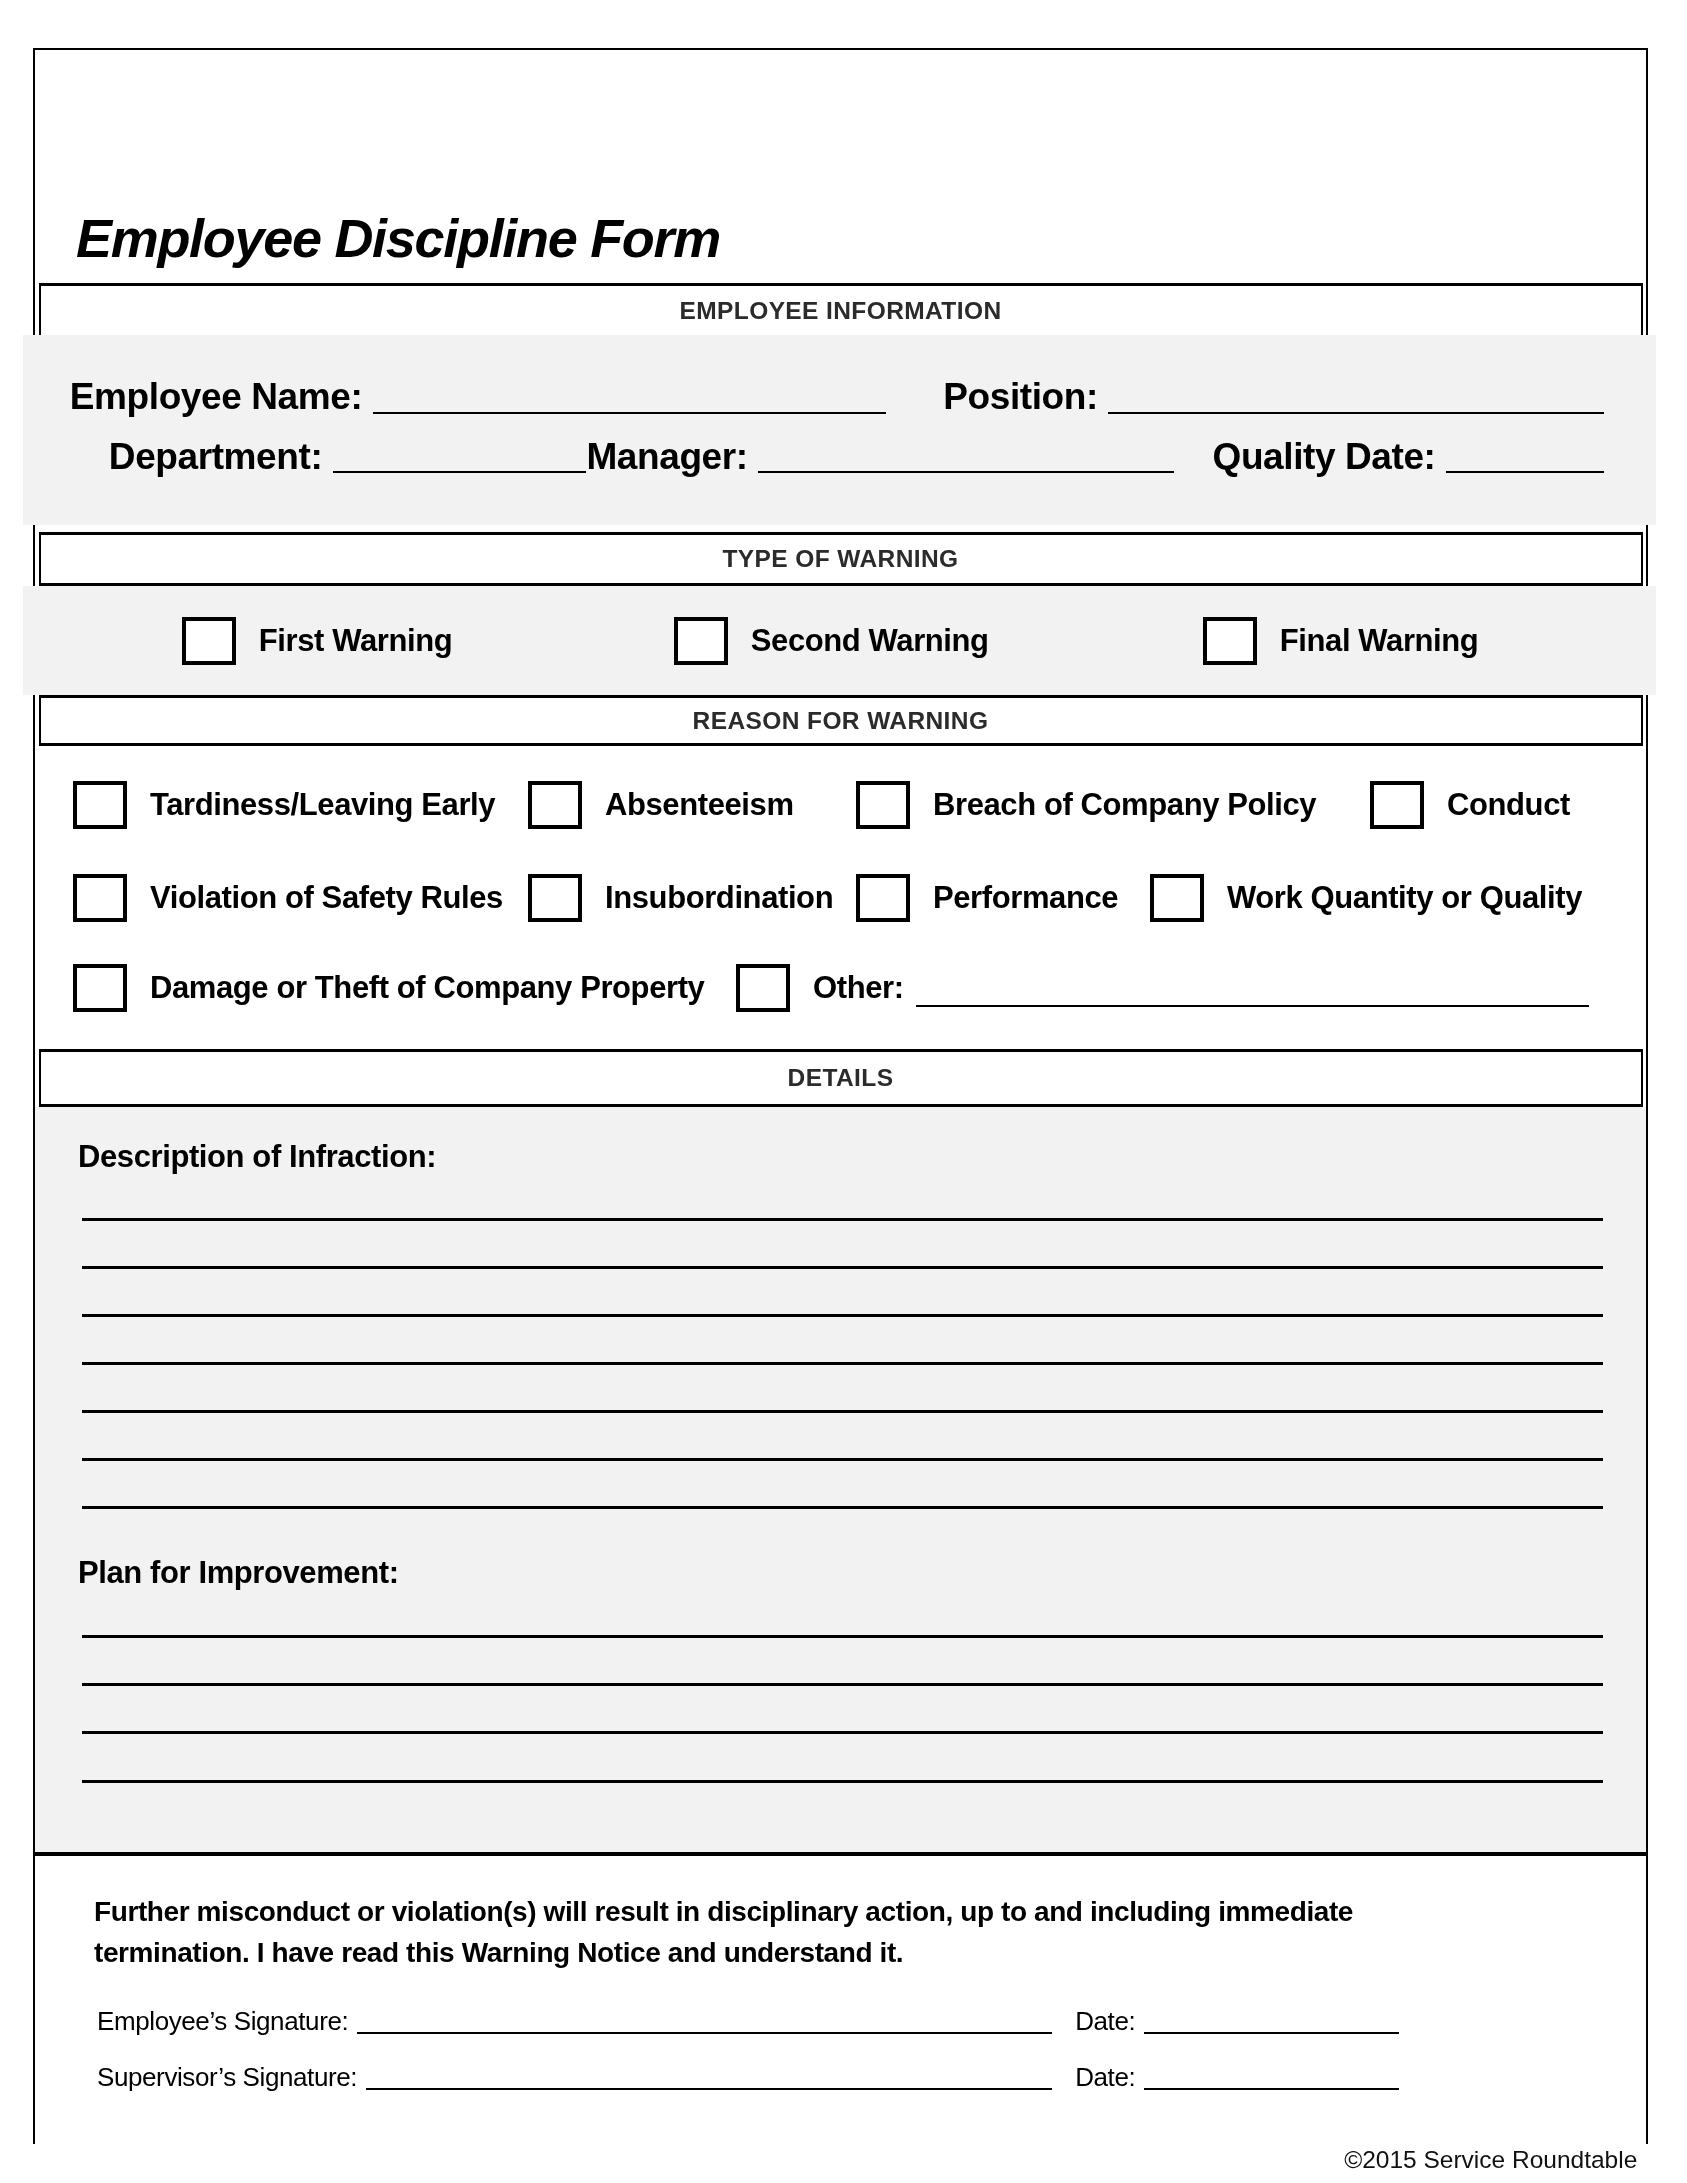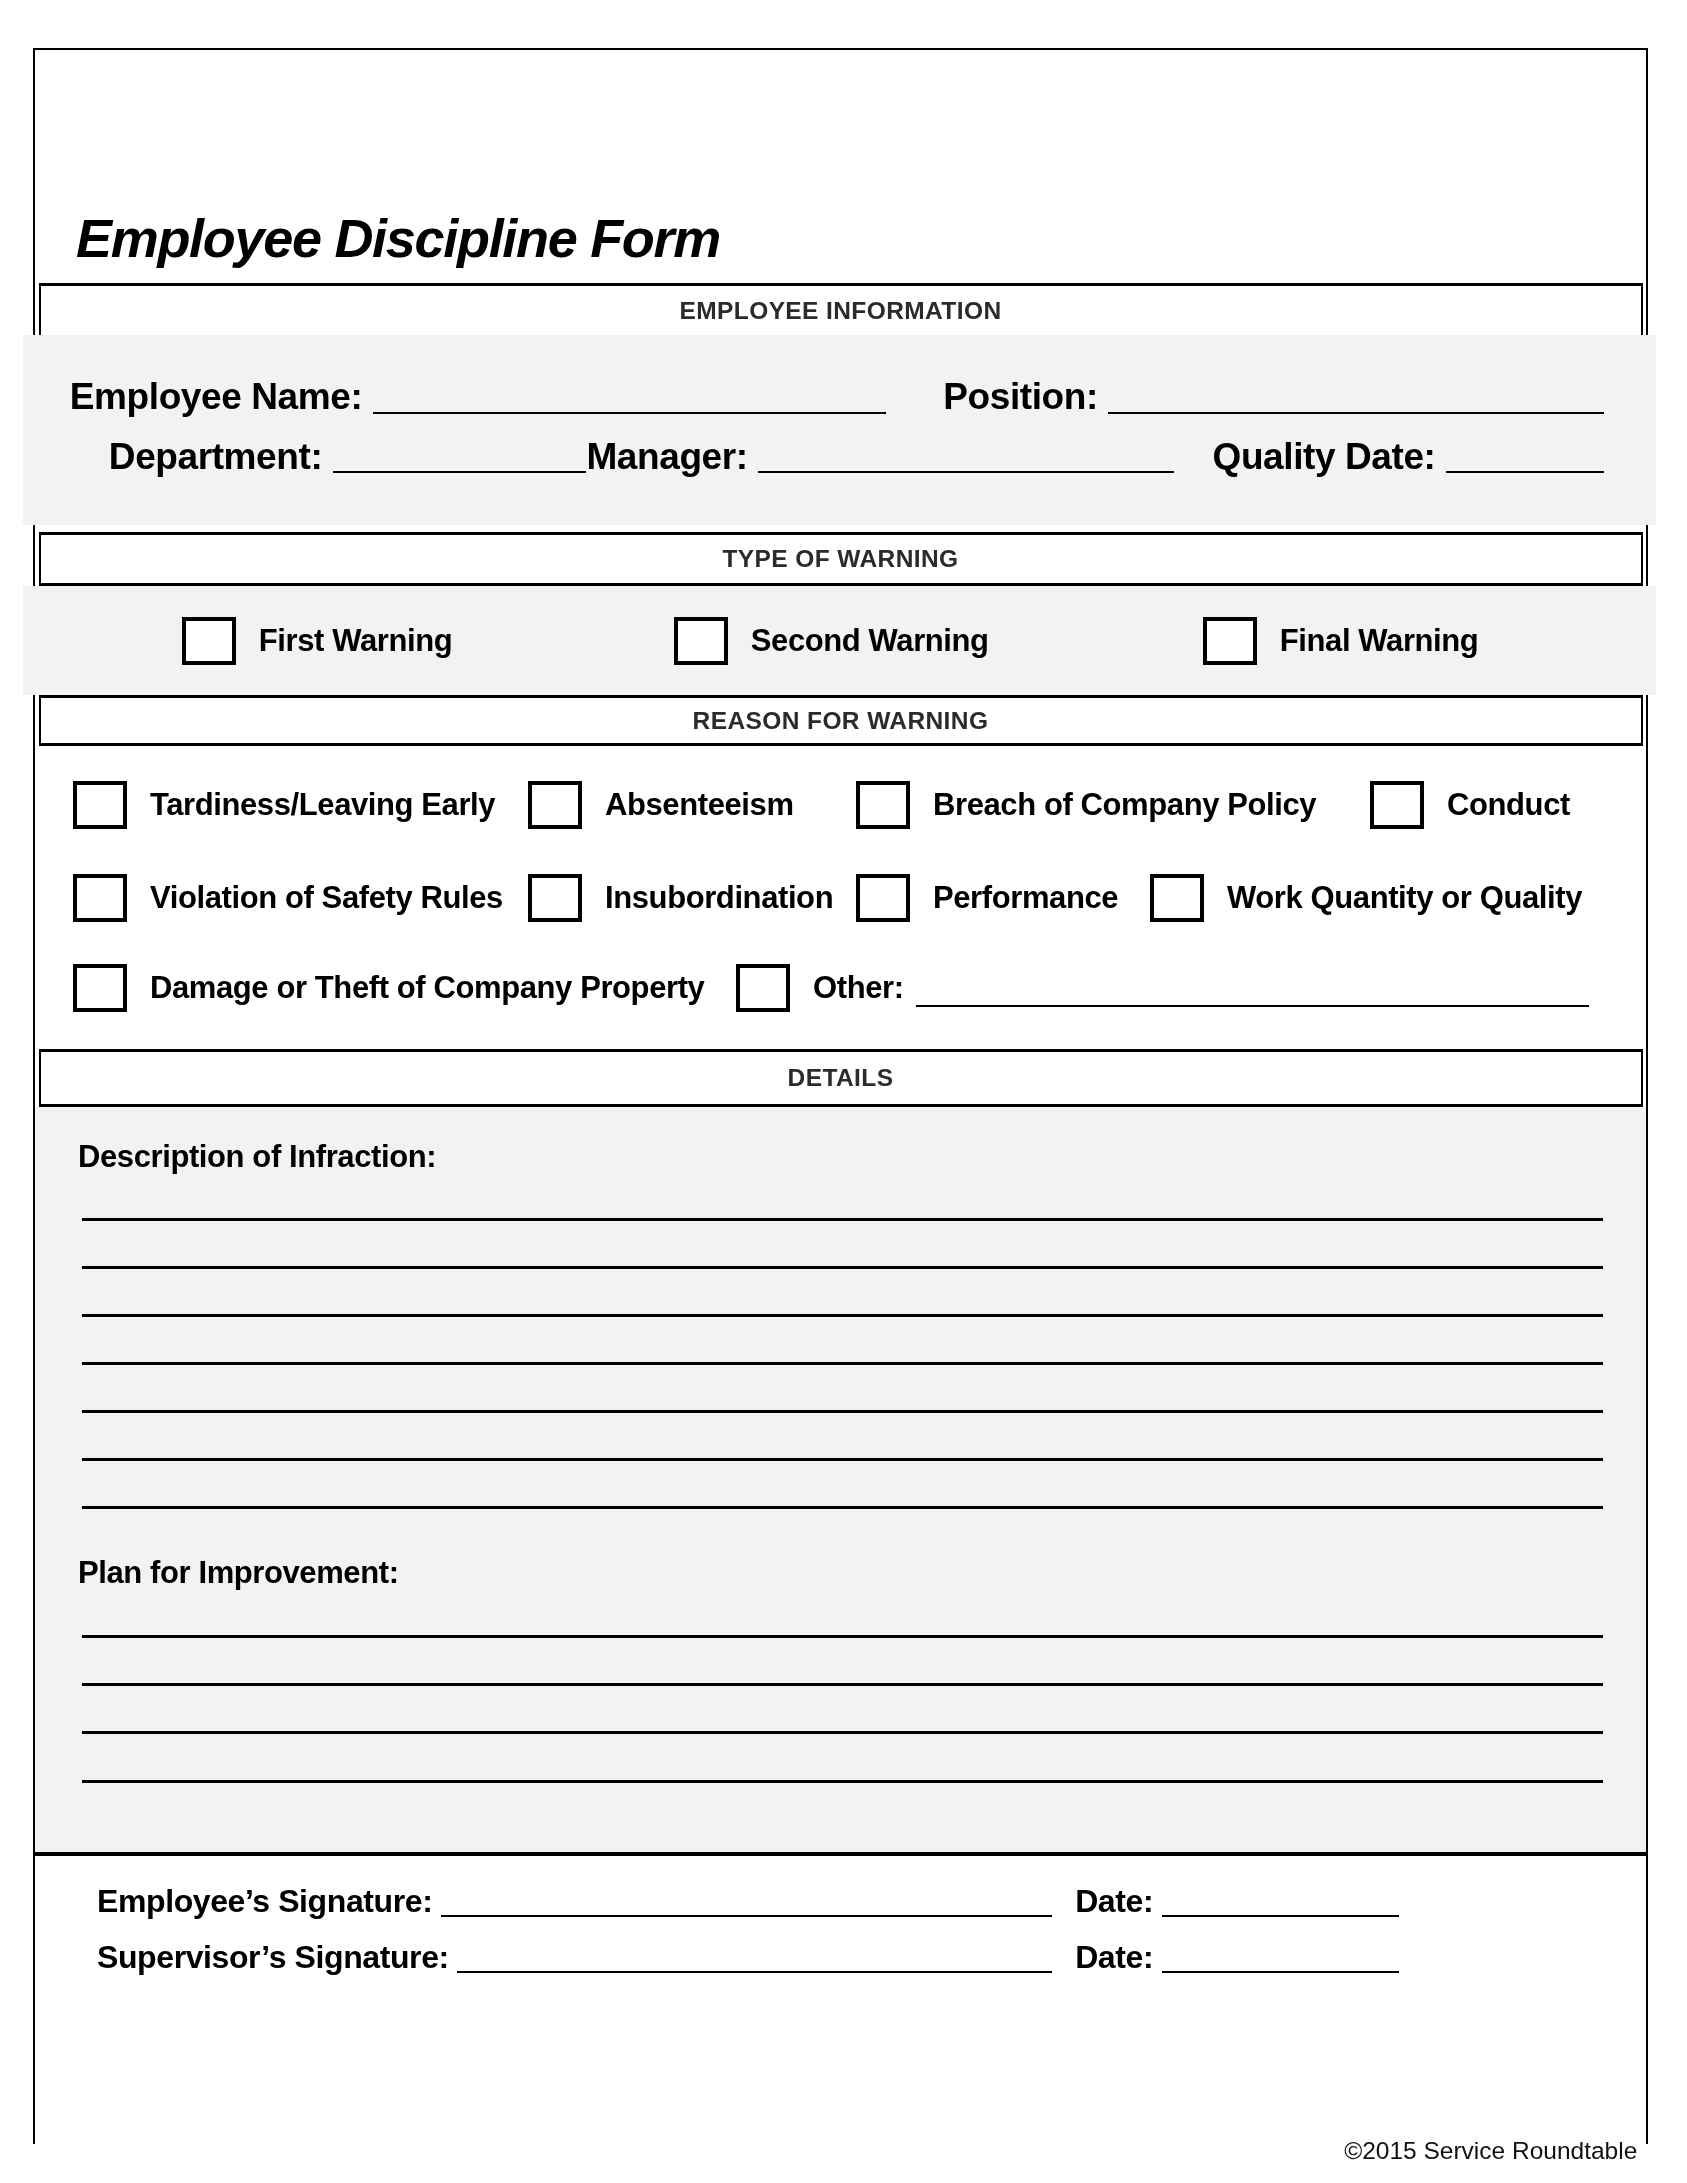--- a/index.html
+++ b/index.html
@@ -50,21 +50,21 @@
   .detail-lbl { position: absolute; left: 43px; font-size: 31px; font-weight: bold; letter-spacing: -0.4px; }
   .wline { position: absolute; left: 47px; right: 43px; height: 0; border-top: 3.5px solid #000; }
 
   
   .final { height: 286px; position: relative; background: #fff; }
   .para { margin: 35px 0 0 59px; }
   .para div { font-size: 28px; font-weight: bold; letter-spacing: -0.4px; line-height: 41px; white-space: nowrap; }
   .sig-row { display: flex; align-items: flex-end; margin-left: 62px; width: 1302px; height: 38px; }
   .sig-row.ra { margin-top: 26px; }
   .sig-row.rb { margin-top: 18.3px; }
-  .sig-lbl { font-size: 32px; font-weight: bold; letter-spacing: -0.4px; white-space: nowrap; }
+  .sig-lbl { font-size: 26px; font-weight: normal; letter-spacing: -0.4px; white-space: nowrap; }
   .sig-seg-a { display: flex; align-items: flex-end; width: 955px; }
   .sig-seg-b { display: flex; align-items: flex-end; width: 324px; margin-left: 23.6px; }
   .sig-uline { flex: 1; border-bottom: 2.6px solid #000; height: 7px; margin-left: 8.7px; margin-bottom: 3.5px; }
 
   .copyright { position: absolute; right: 8.7px; bottom: 2.6px; font-size: 24.5px; color: #111; }
 </style>
 </head>
 <body>
 
 <div class="page-box">
@@ -189,20 +189,24 @@
     <div class="wline" style="top:399px"></div>
 
     <div class="detail-lbl" style="top:448px">Plan for Improvement:</div>
     <div class="wline" style="top:528px"></div>
     <div class="wline" style="top:576px"></div>
     <div class="wline" style="top:624px"></div>
     <div class="wline" style="top:673px"></div>
   </div>
 
   <div class="final">
+    <div class="para">
+      <div>Further misconduct or violation(s) will result in disciplinary action, up to and including immediate</div>
+      <div>termination. I have read this Warning Notice and understand it.</div>
+    </div>
 
     <div class="sig-row ra">
       <div class="sig-seg-a">
         <span class="sig-lbl">Employee’s Signature:</span>
         <div class="sig-uline"></div>
       </div>
       <div class="sig-seg-b">
         <span class="sig-lbl">Date:</span>
         <div class="sig-uline"></div>
       </div>

